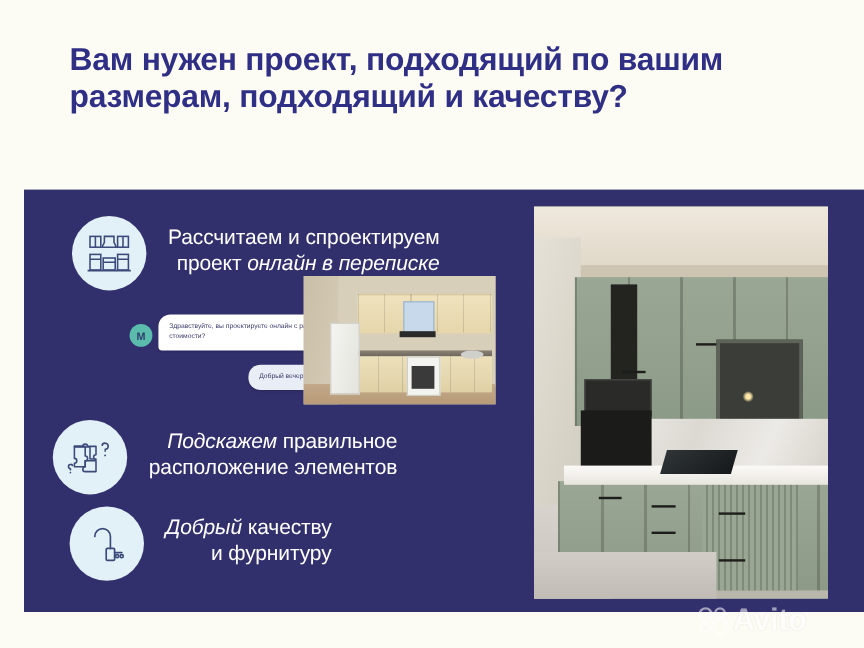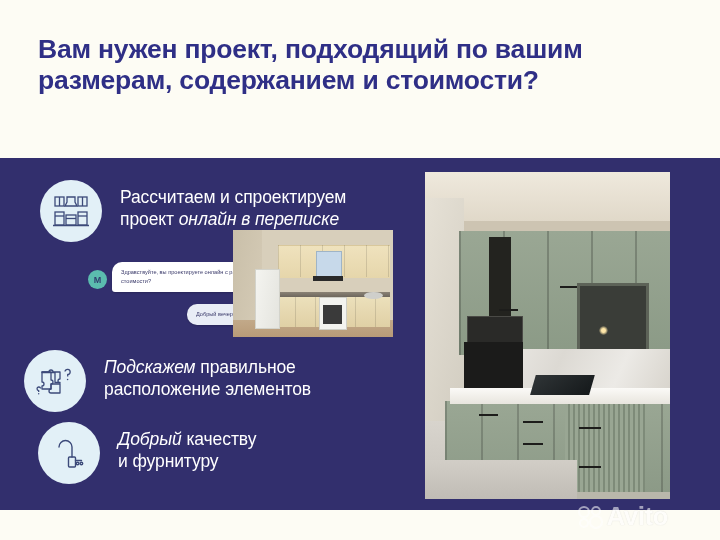--- a/index.html
+++ b/index.html
@@ -11,20 +11,21 @@
     height: 540px;
     overflow: hidden;
     background: #fdfcf4;
     font-family: "Liberation Sans", sans-serif;
   }
   .poster {
     position: relative;
     width: 680px;
     height: 540px;
     background: #fdfcf4;
+    margin-left: 20px;
   }
 
   
   .headline {
     position: absolute;
     left: 38px;
     top: 34px;
     width: 650px;
   }
   .headline-line {
@@ -54,20 +55,21 @@
     width: 720px;
     height: 352px;
     background: #322f6d;
   }
 
   
   .feature {
     position: absolute;
     display: flex;
     align-items: flex-start;
+    text-align: right;
   }
   .feature-1 { left: 40px; top: 22px; }
   .feature-2 { left: 24px; top: 192px; }
   .feature-3 { left: 38px; top: 264px; }
 
   .badge {
     width: 62px;
     height: 62px;
     border-radius: 50%;
     background: #e2f0f7;
@@ -311,21 +313,21 @@
   }
   .p-handle {
     position: absolute;
     height: 2px;
     background: #1d1d1b;
   }
 
   
   .watermark {
     position: absolute;
-    right: 12px;
+    right: 28px;
     bottom: 8px;
     display: flex;
     align-items: center;
     opacity: 0.55;
   }
   .wm-dots { margin-right: 2px; }
   .wm-text {
     color: #ffffff;
     font-size: 26px;
     font-weight: 700;
@@ -333,21 +335,21 @@
     text-shadow: 0 0 1px rgba(120,120,120,0.5);
   }
 </style>
 </head>
 <body>
 
 <div class="poster">
 
   <div class="headline">
     <div class="headline-line">Вам нужен проект, подходящий по вашим</div>
-    <div class="headline-line">размерам, содержанием и стоимости?</div>
+    <div class="headline-line">размерам, подходящий и качеству?</div>
   </div>
 
   <div class="panel">
 
     <div class="feature feature-1">
       <div class="badge">
         <svg width="38" height="38" viewBox="0 0 38 38" fill="none" stroke="#3c4a7a" stroke-width="1.3">
           <rect x="3" y="5" width="9" height="9"></rect>
           <line x1="7.5" y1="5" x2="7.5" y2="14"></line>
           <rect x="26" y="5" width="9" height="9"></rect>

